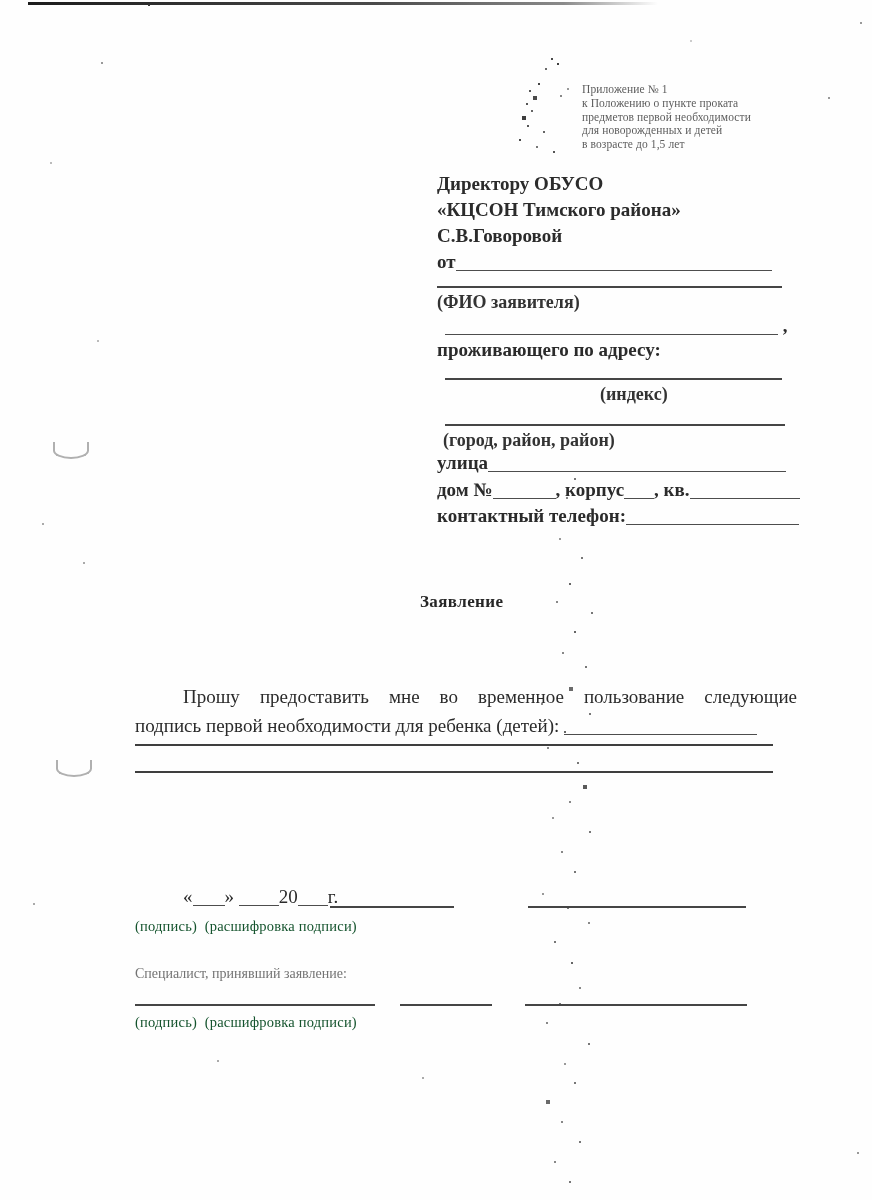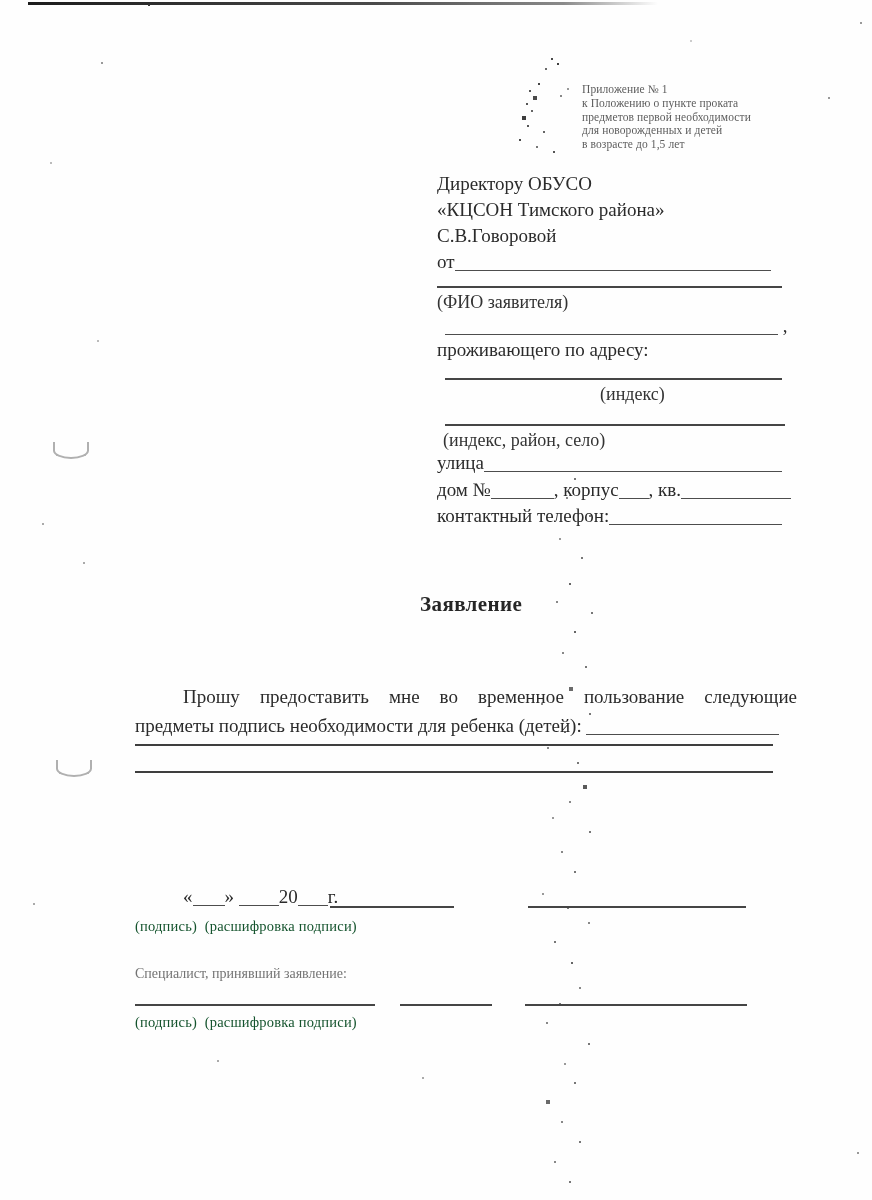--- a/index.html
+++ b/index.html
@@ -18,32 +18,32 @@
     background:linear-gradient(to right,#1c1c1c,#4a4a4a 55%,#8a8a8a 85%,rgba(140,140,140,0));
   }
   
   .appendix{
     left:582px;top:83px;
     font-size:11.5px;line-height:13.8px;color:#5c5c5c;
     letter-spacing:.1px;
   }
   .appendix div{white-space:nowrap;}
   
-  .rline{font-size:19px;line-height:24px;white-space:nowrap;}
+  .rline{font-size:19px;line-height:24px;white-space:nowrap;font-weight:bold;}
   .ul{
     display:inline-block;
     border-bottom:1.5px solid #4d4d4d;
     height:17px;vertical-align:-3px;
   }
   .hr{background:#454545;height:1.6px;}
   .hr2{background:#3e3e3e;height:2px;}
   .caption{font-size:18px;color:#333;}
   .small-caption{font-size:14.5px;color:#14532d;letter-spacing:.2px;white-space:nowrap;}
   .title{
-    font-size:21px;font-weight:bold;letter-spacing:.4px;color:#262626;
+    font-size:17px;font-weight:bold;letter-spacing:.4px;color:#262626;
   }
   .para{
     left:135px;top:682px;width:662px;
     font-size:19px;line-height:29px;color:#2b2b2b;
   }
   .para .l1{text-indent:48px;text-align:justify;text-align-last:justify;white-space:nowrap;}
   .para .l2{white-space:nowrap;}
   .sig-row{font-size:19px;white-space:nowrap;}
   .spec-label{font-size:14px;white-space:nowrap;color:#737373;}
   
@@ -113,40 +113,40 @@
 
   <div class="abs rline" style="left:445px;top:314px;">
     <span class="ul" style="width:333px;"></span>&nbsp;<span>,</span>
   </div>
   <div class="abs rline" style="left:437px;top:338px;">проживающего по адресу:</div>
 
   <div class="abs hr" style="left:445px;top:378px;width:337px;"></div>
   <div class="abs rline caption" style="left:600px;top:382px;">(индекс)</div>
 
   <div class="abs hr" style="left:445px;top:424px;width:340px;"></div>
-  <div class="abs rline caption" style="left:443px;top:428px;">(индекс, район, село)</div>
+  <div class="abs rline caption" style="left:443px;top:428px;">(город, район, район)</div>
 
   <div class="abs rline" style="left:437px;top:440px;margin-top:11px;">
     <span>улица</span><span class="ul" style="width:298px;"></span>
   </div>
 
   <div class="abs rline" style="left:437px;top:504px;">
     <span>контактный телефон:</span><span class="ul" style="width:173px;"></span>
   </div>
 
   <div class="abs rline" style="left:437px;top:478px;">
     <span>дом №</span><span class="ul" style="width:63px;"></span><span>, корпус</span><span class="ul" style="width:30px;"></span><span>, кв.</span><span class="ul" style="width:110px;"></span>
   </div>
 
   <div class="abs title" style="left:420px;top:592px;">Заявление</div>
 
   <div class="abs para">
     <div class="l1">Прошу предоставить мне во временное пользование следующие</div>
     <div class="l2">
-      <span>предметы подпись необходимости для ребенка (детей):</span>&nbsp;<span class="ul" style="width:193px;"></span>
+      <span>подпись первой необходимости для ребенка (детей):</span>&nbsp;<span class="ul" style="width:193px;"></span>
     </div>
   </div>
   <div class="abs hr2" style="left:135px;top:744px;width:638px;"></div>
   <div class="abs hr2" style="left:135px;top:771px;width:638px;"></div>
 
   <div class="abs sig-row" style="left:135px;top:886px;margin-left:48px;">
     <span>«</span><span class="ul" style="width:32px;"></span><span>»</span>&nbsp;<span class="ul" style="width:40px;"></span><span>20</span><span class="ul" style="width:30px;"></span><span>г.</span>
   </div>
   <div class="abs hr" style="left:330px;top:906px;width:124px;"></div>
   <div class="abs hr" style="left:528px;top:906px;width:218px;"></div>

